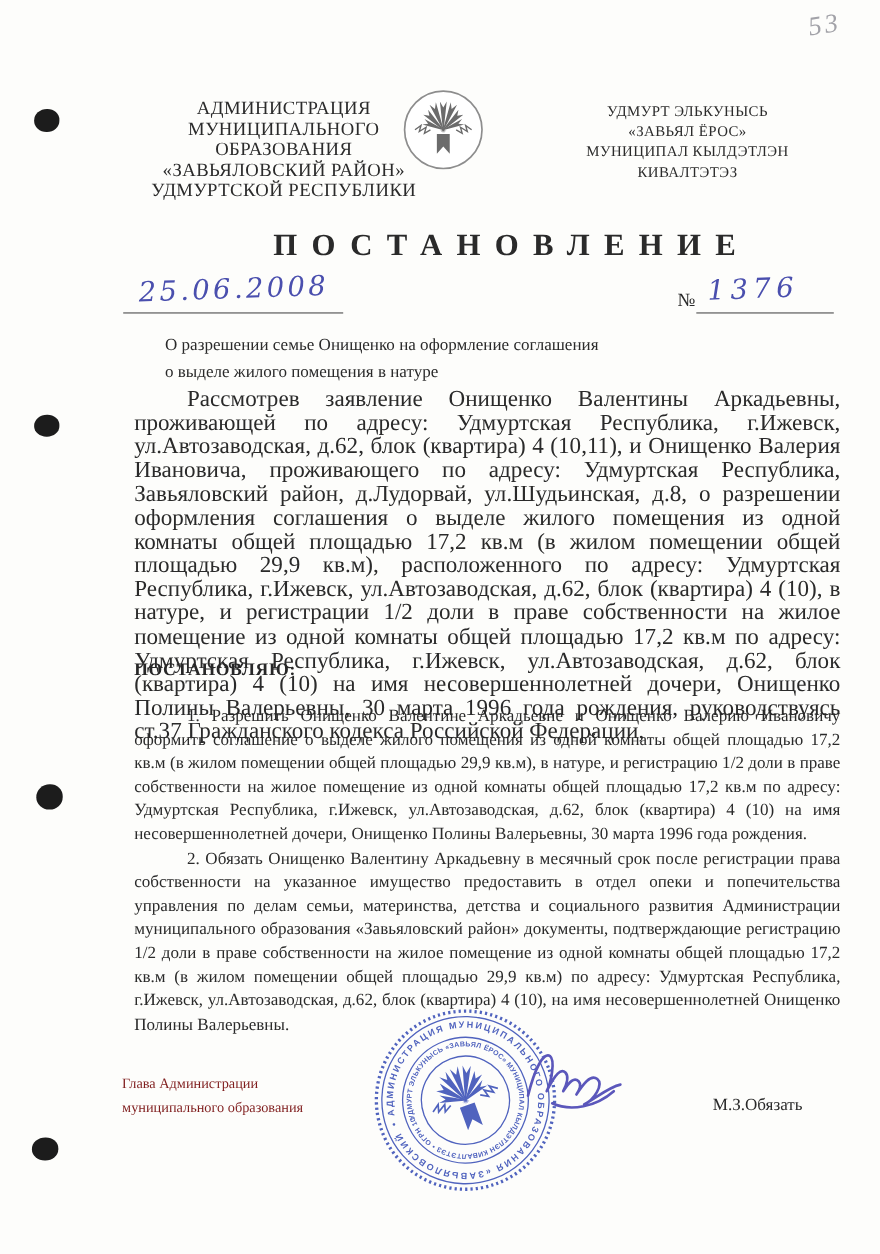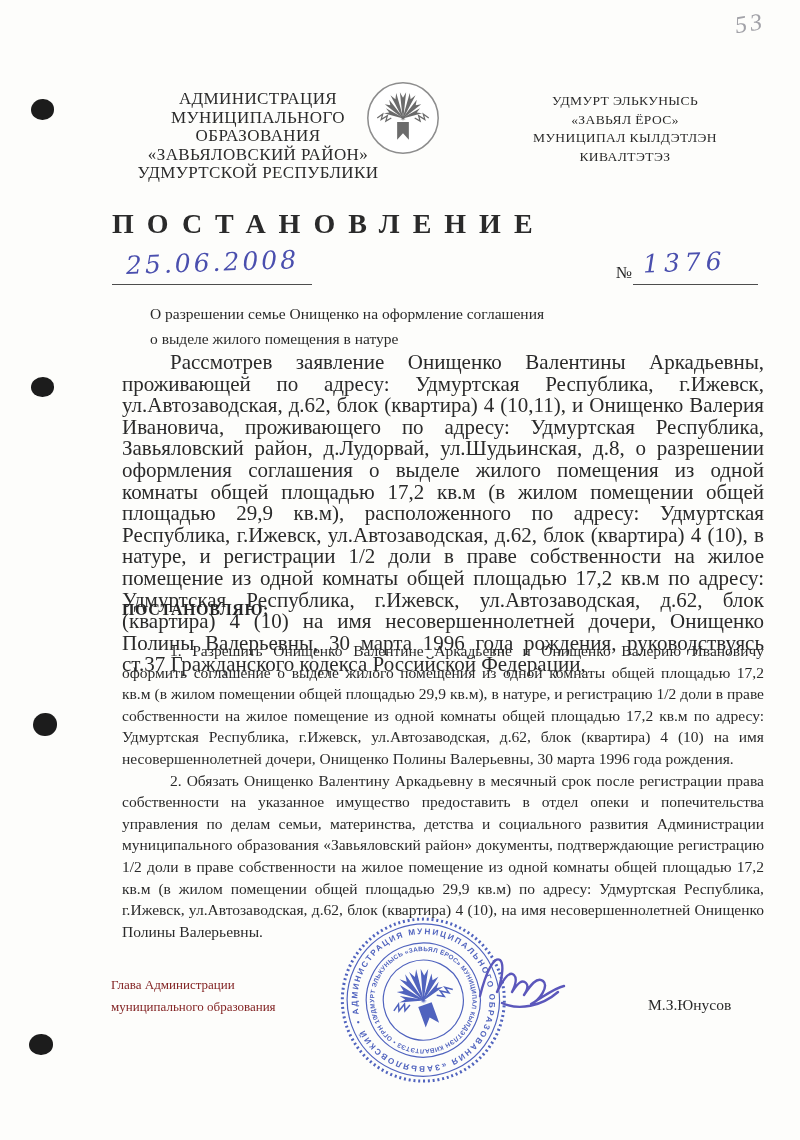--- a/index.html
+++ b/index.html
@@ -25,21 +25,21 @@
   }
   .hdr-right{
     position:absolute;left:512px;top:92px;width:226px;
     text-align:center;font-weight:normal;font-size:13.5px;line-height:18.5px;
     letter-spacing:0.4px;color:#2b2b2b;
   }
   .hdr-emblem{position:absolute;left:364px;top:79px;}
   
   .doc-title{
     position:absolute;left:112px;top:208px;width:570px;
-    text-align:left;font-weight:bold;font-size:28px;letter-spacing:13px;
+    text-align:right;font-weight:bold;font-size:28px;letter-spacing:13px;
     color:#2a2a2a;
   }
   
   .hand{font-family:"DejaVu Serif", serif;font-style:italic;color:#4a4fae;}
   .date-hand{
     position:absolute;left:126px;top:248px;font-size:25px;letter-spacing:3px;
     transform:rotate(-2deg);
   }
   .date-underline{position:absolute;left:112px;top:284px;width:200px;border-bottom:1.5px solid #4d4d4d;}
   .num-label{position:absolute;left:616px;top:263px;font-size:17px;color:#2a2a2a;}
@@ -148,21 +148,21 @@
 
   <div class="items">
     <p>1. Разрешить Онищенко Валентине Аркадьевне и Онищенко Валерию Ивановичу оформить соглашение о выделе жилого помещения из одной комнаты общей площадью 17,2 кв.м (в жилом помещении общей площадью 29,9 кв.м), в натуре, и регистрацию 1/2 доли в праве собственности на жилое помещение из одной комнаты общей площадью 17,2 кв.м по адресу: Удмуртская Республика, г.Ижевск, ул.Автозаводская, д.62, блок (квартира) 4 (10) на имя несовершеннолетней дочери, Онищенко Полины Валерьевны, 30 марта 1996 года рождения.</p>
     <p>2. Обязать Онищенко Валентину Аркадьевну в месячный срок после регистрации права собственности на указанное имущество предоставить в отдел опеки и попечительства управления по делам семьи, материнства, детства и социального развития Администрации муниципального образования «Завьяловский район» документы, подтверждающие регистрацию 1/2 доли в праве собственности на жилое помещение из одной комнаты общей площадью 17,2 кв.м (в жилом помещении общей площадью 29,9 кв.м) по адресу: Удмуртская Республика, г.Ижевск, ул.Автозаводская, д.62, блок (квартира) 4 (10), на имя несовершеннолетней Онищенко Полины Валерьевны.</p>
   </div>
 
   <div class="sig-position">
     <div>Глава Администрации</div>
     <div>муниципального образования</div>
   </div>
-  <div class="sig-name">М.З.Юнусов</div>
+  <div class="sig-name">М.З.Обязать</div>
 
   <div class="stamp">
     <svg width="172" height="172" viewBox="0 0 172 172">
       <defs>
         <path id="ring-outer" d="M 20 86 A 66 66 0 1 1 152 86 A 66 66 0 1 1 20 86"></path>
         <path id="ring-inner" d="M 37 86 A 49 49 0 1 1 135 86 A 49 49 0 1 1 37 86"></path>
       </defs>
       <g stroke="#3e53b8" fill="none">
         <circle cx="86" cy="86" r="81" stroke-width="3" stroke-dasharray="2 2.8"></circle>
         <circle cx="86" cy="86" r="76" stroke-width="1.2"></circle>

